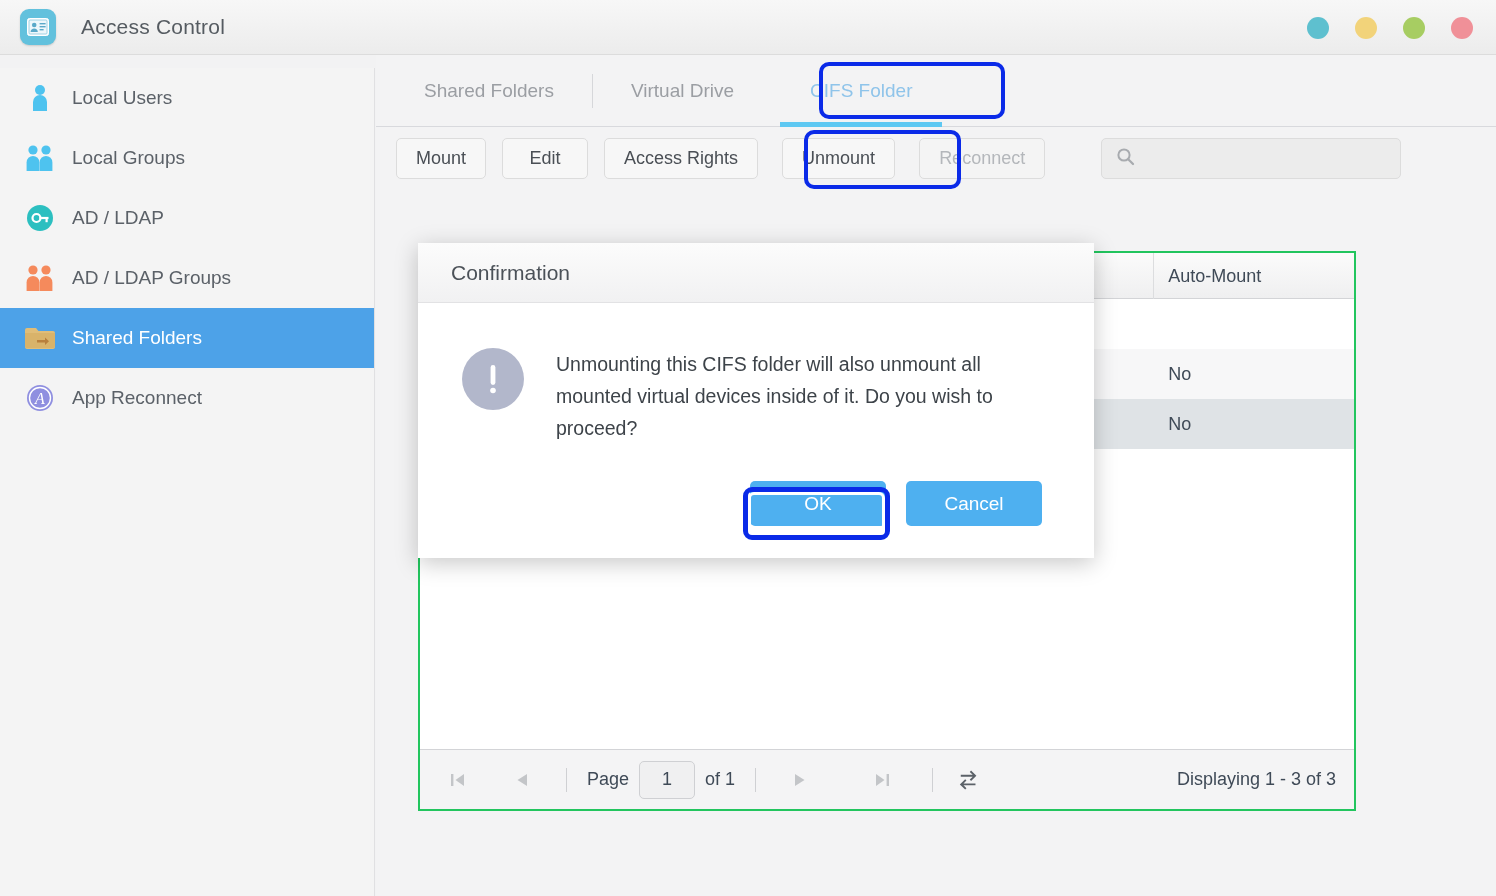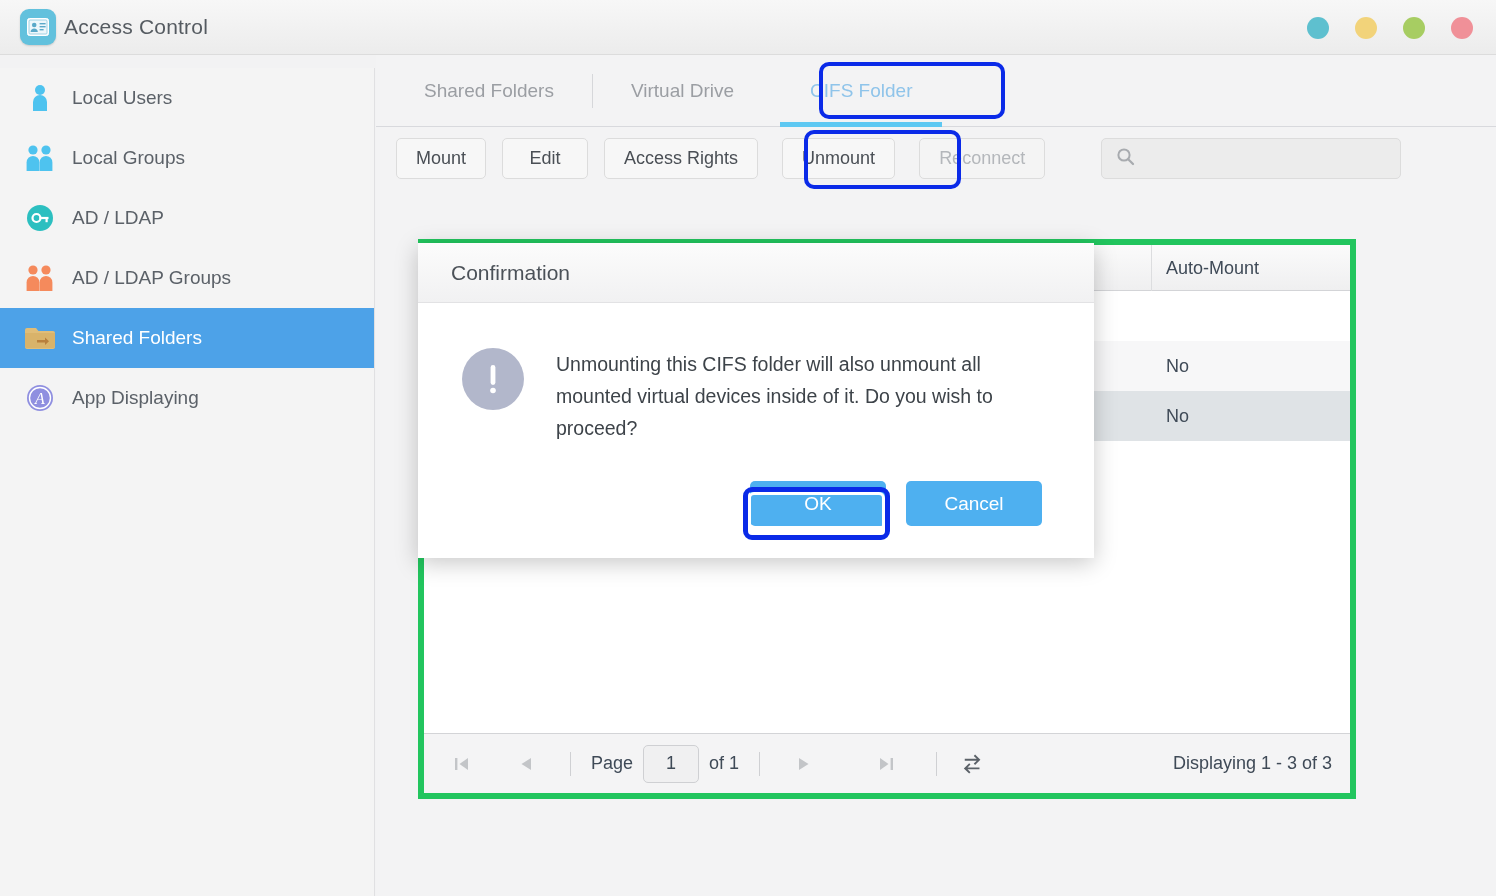--- a/index.html
+++ b/index.html
@@ -26,21 +26,21 @@
   }
   .app-icon {
     width: 36px; height: 36px; margin-left: 20px;
     border-radius: 9px;
     background: #62c1dd;
     display: flex; align-items: center; justify-content: center;
     box-shadow: 0 1px 2px rgba(0,0,0,.15);
     flex: 0 0 auto;
   }
   .app-title {
-    margin-left: 8px;
+    margin-left: 25px;
     font-size: 21px; color: #555b61; letter-spacing: .2px;
   }
   .win-buttons {
     position: absolute; right: 23px; top: 0; height: 55px;
     display: flex; align-items: center; gap: 26px;
   }
   .win-dot { width: 22px; height: 22px; border-radius: 50%; }
 
   
   .sidebar {
@@ -112,24 +112,24 @@
     display: flex; align-items: center; padding-left: 14px;
   }
   .search-input {
     flex: 1; border: none; outline: none; background: transparent;
     font-size: 17px; color: #55595e; margin-left: 9px;
     font-family: "Liberation Sans", sans-serif;
   }
 
   
   .grid {
-    position: absolute; left: 42px; top: 184px;
+    position: absolute; left: 42px; top: 196px;
     width: 938px; height: 560px;
     background: #ffffff;
-    border: 6px solid #22c55e;
+    border: 2px solid #22c55e;
   }
   .grid-head {
     display: flex; height: 46px;
     background: linear-gradient(to bottom,#fbfbfb,#efeff0);
     border-bottom: 1px solid #d3d4d7;
   }
   .gh {
     display: flex; align-items: center;
     font-size: 18px; color: #3f4a57;
     border-right: 1px solid #dcdddf;
@@ -316,21 +316,21 @@
     </div>
 
     <div class="side-item">
       <span class="ico">
         <svg width="30" height="30" viewBox="0 0 30 30">
           <circle cx="15" cy="15" r="13" fill="#8f8fe0"></circle>
           <circle cx="15" cy="15" r="10.5" fill="none" stroke="#ffffff" stroke-width="1.4"></circle>
           <text x="15" y="21" font-family="Liberation Serif, serif" font-size="16" font-style="italic" fill="#ffffff" text-anchor="middle">A</text>
         </svg>
       </span>
-      <span class="lbl">App Displaying</span>
+      <span class="lbl">App Reconnect</span>
     </div>
   </div>
 
   <div class="content">
 
     <div class="tabbar">
       <div class="tab">
         <span>Shared Folders</span>
       </div>
       <div class="tab-sep"></div>

